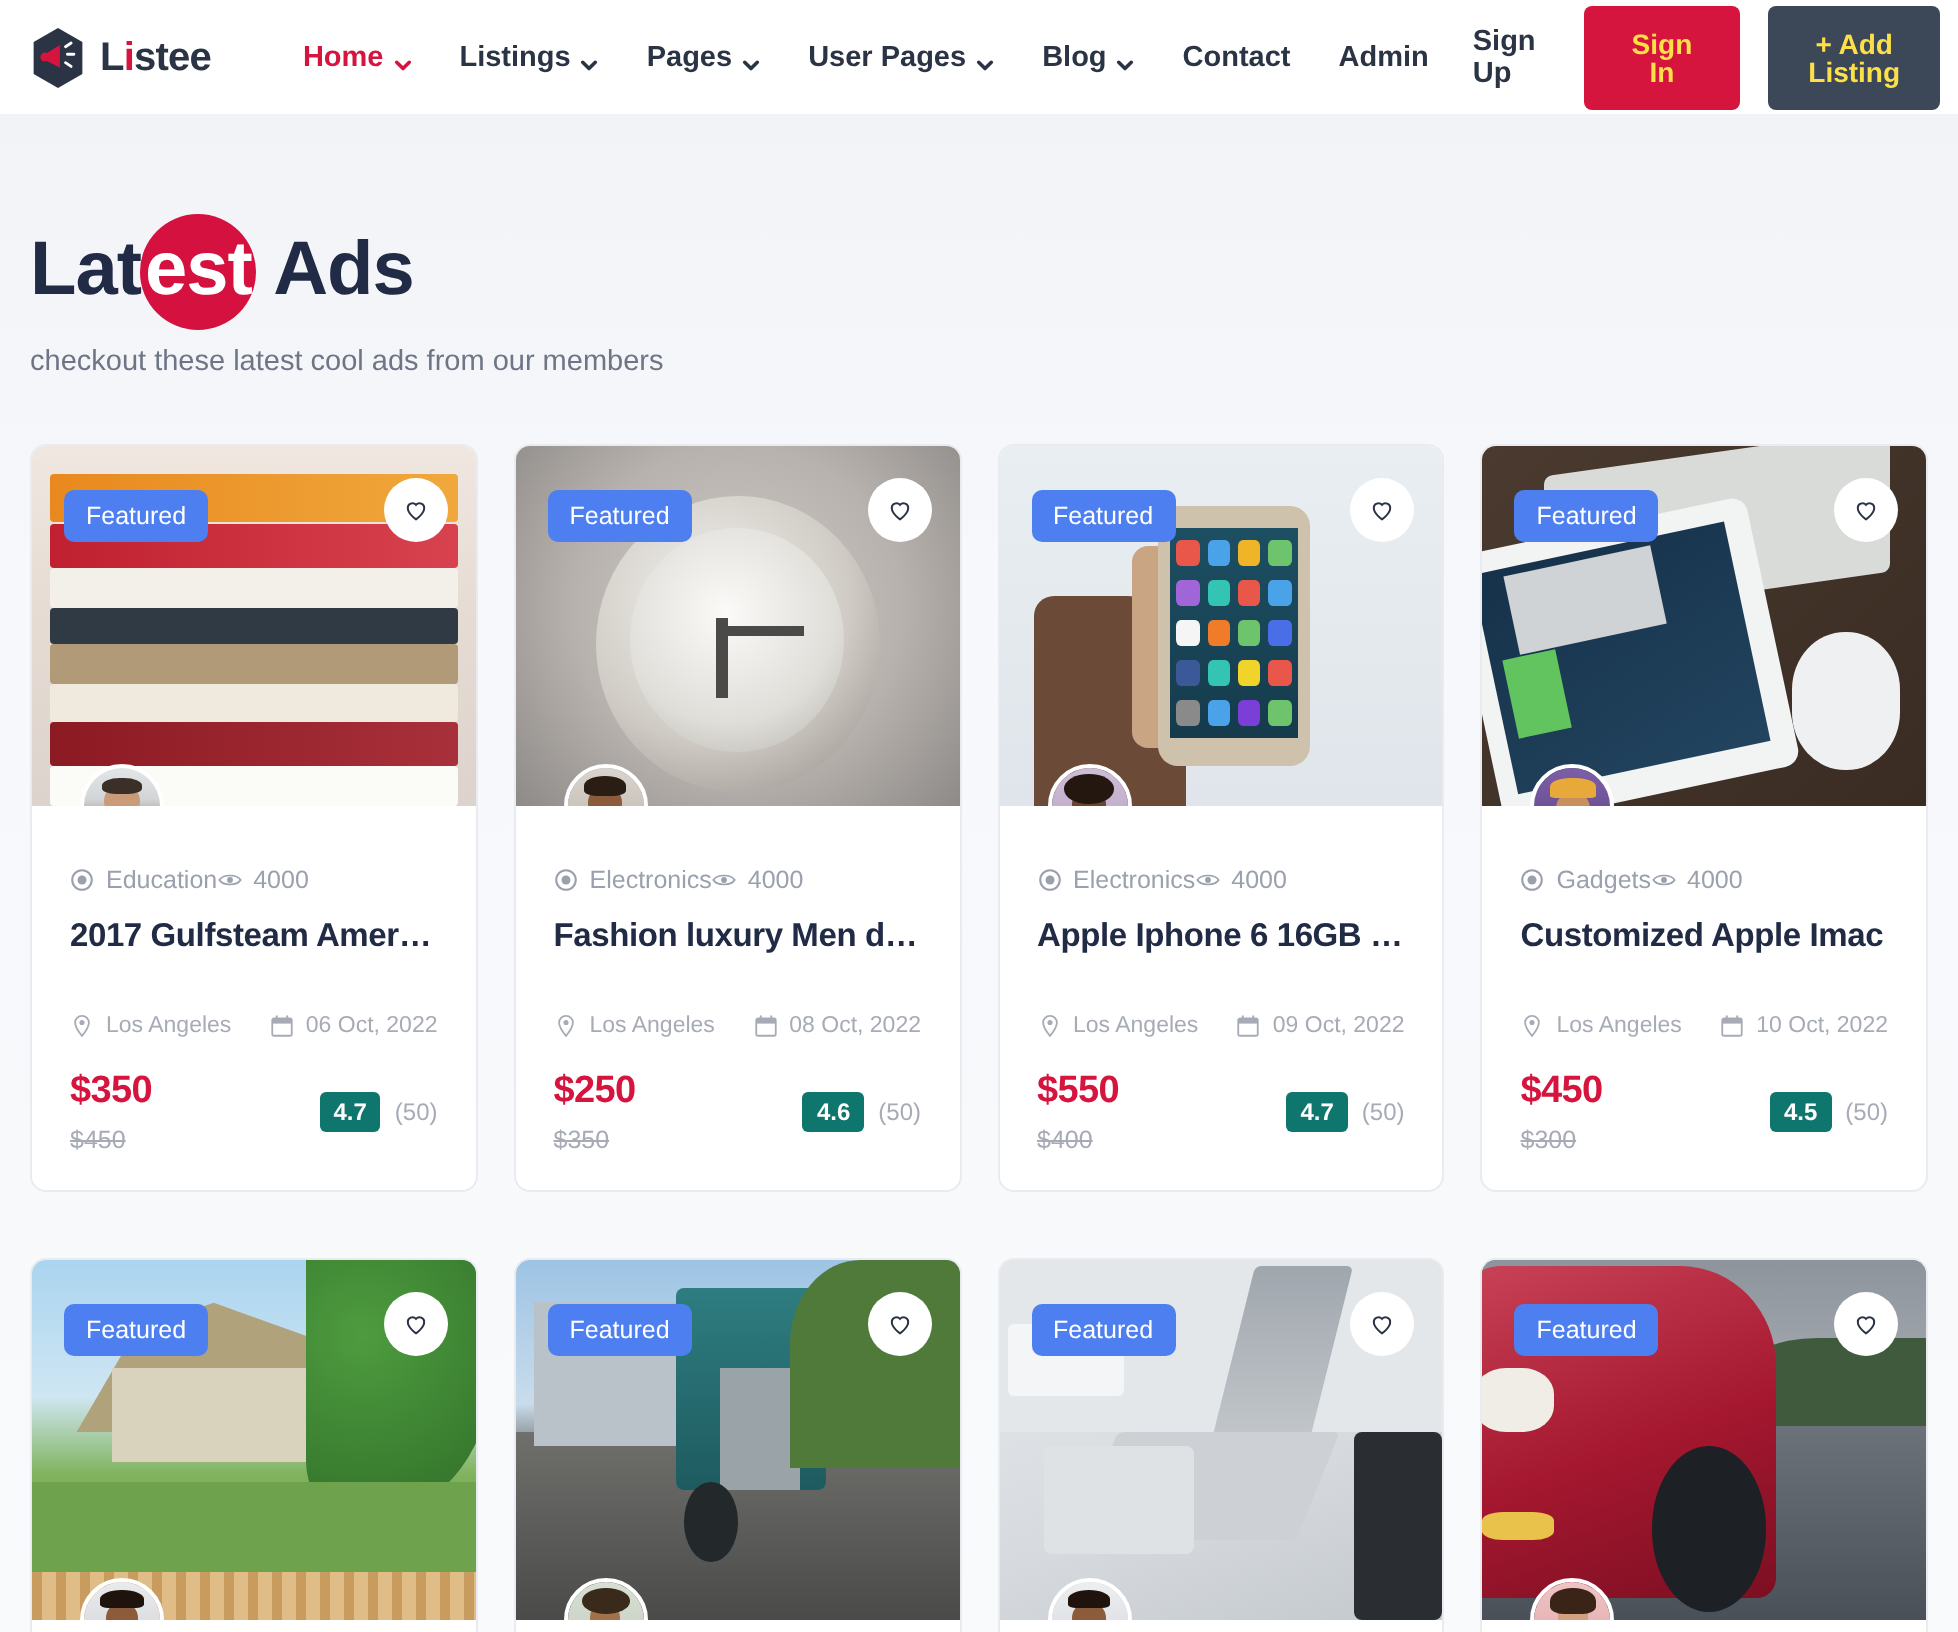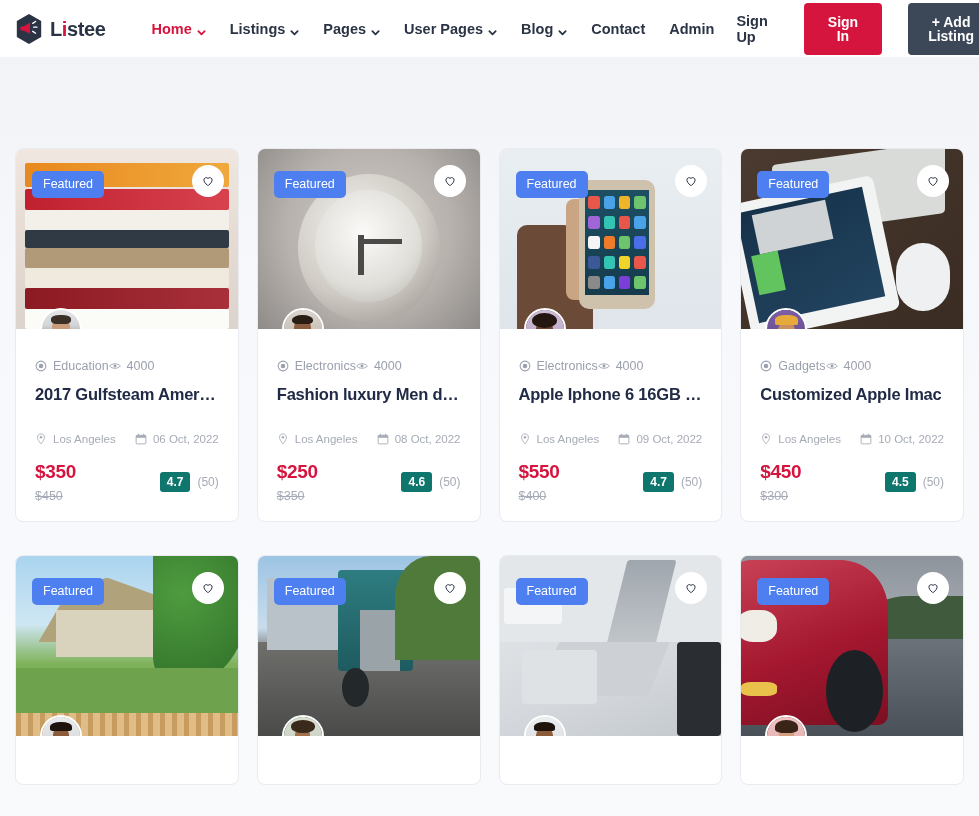--- a/index.html
+++ b/index.html
@@ -38,25 +38,24 @@
   .nav-item.active { color: #d6153f; }
   .caret { width: 9px; height: 9px; display:block; }
   .caret path { stroke: currentColor; stroke-width: 2; fill: none; stroke-linecap: round; stroke-linejoin: round; }
 
   .header-right { margin-left: auto; display: flex; align-items: center; gap: 14px; }
   .signup-link {
     font-size: 14.5px; font-weight: bold; color: #2b3445;
     cursor: pointer; padding: 6px 10px;
   }
   .btn {
-    font-size: 14px; font-weight: bold; color: #ffffff;
+    font-size: 14px; font-weight: bold; color: #fde047;
     border: none; border-radius: 4px; cursor: pointer;
     padding: 12px 24px; line-height: 1;
     font-family: "Liberation Sans", sans-serif;
-    margin-left: 12px;
   }
   .btn-signin { background: #d6153f; }
   .btn-add { background: #3c4758; padding: 12px 20px; }
 
   
   .wrap { padding: 0 15px; }
   .sec-head {
     display: flex; align-items: flex-start;
     padding-top: 58px;
   }
@@ -222,20 +221,24 @@
   <div class="header-right">
     <div class="signup-link">Sign Up</div>
     <button class="btn btn-signin">Sign In</button>
     <button class="btn btn-add">+ Add Listing</button>
   </div>
 </div>
 
 <div class="wrap">
 
   <div class="sec-head">
+    <div>
+      <div class="sec-title"><span>Lat</span><span class="hl">est</span><span> Ads</span></div>
+      <div class="sec-sub">checkout these latest cool ads from our members</div>
+    </div>
   </div>
 
   <div class="grid">
 
     <div class="card">
       <div class="card-img">
         <div class="scene sc-books">
           <div class="b" style="top:8%;height:13%;background:linear-gradient(90deg,#e8891f,#f0a83c);"></div>
           <div class="b" style="top:22%;height:12%;background:linear-gradient(90deg,#c02030,#d8424f);"></div>
           <div class="b" style="top:34%;height:11%;background:#f3efe9;"></div>

